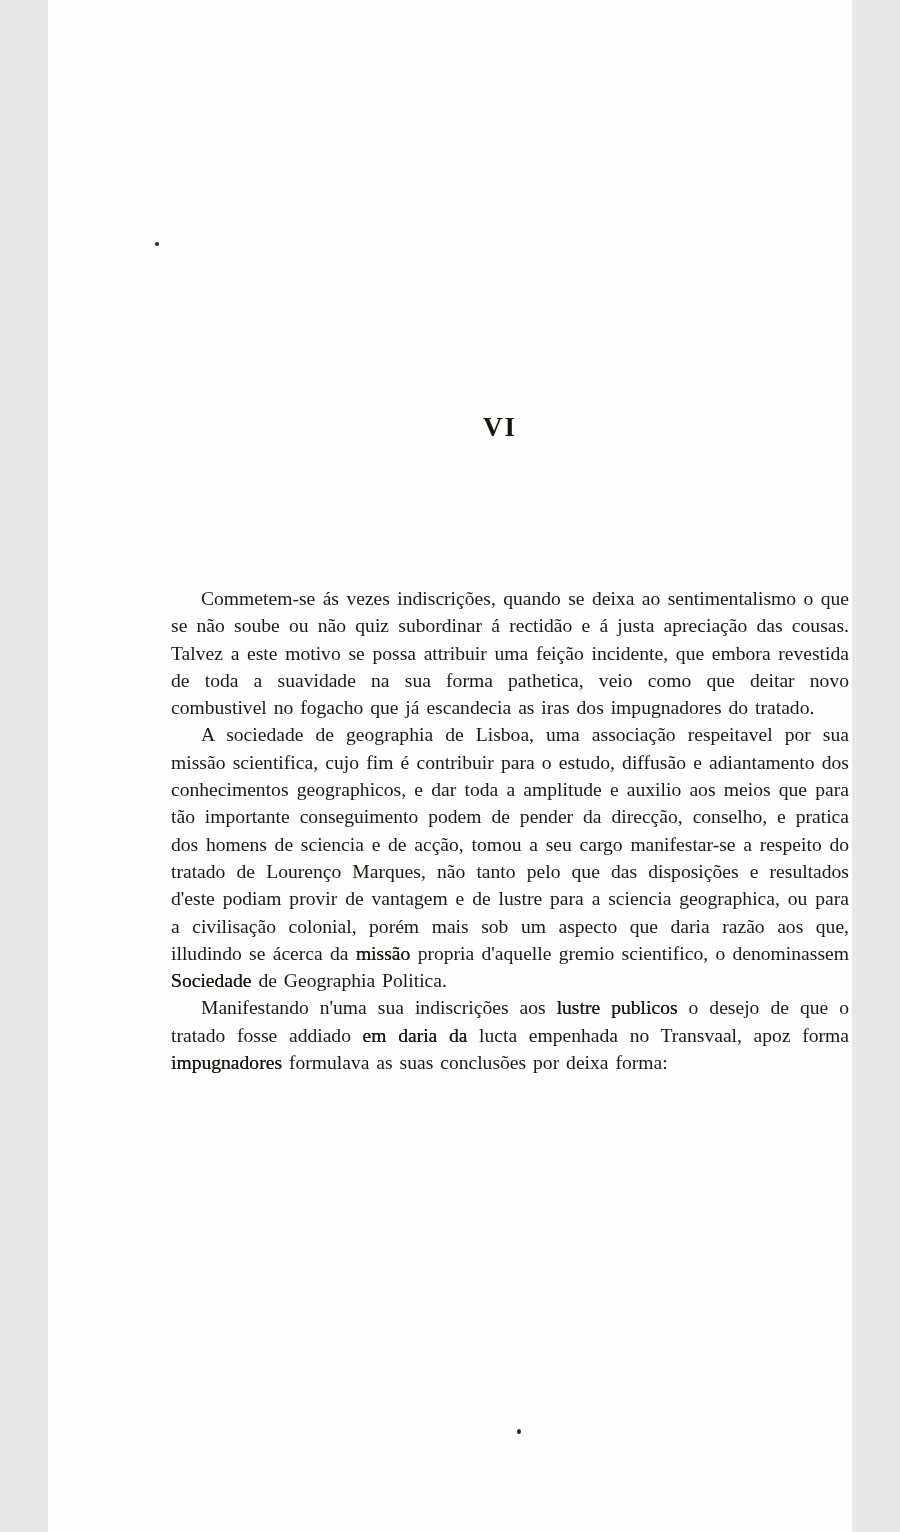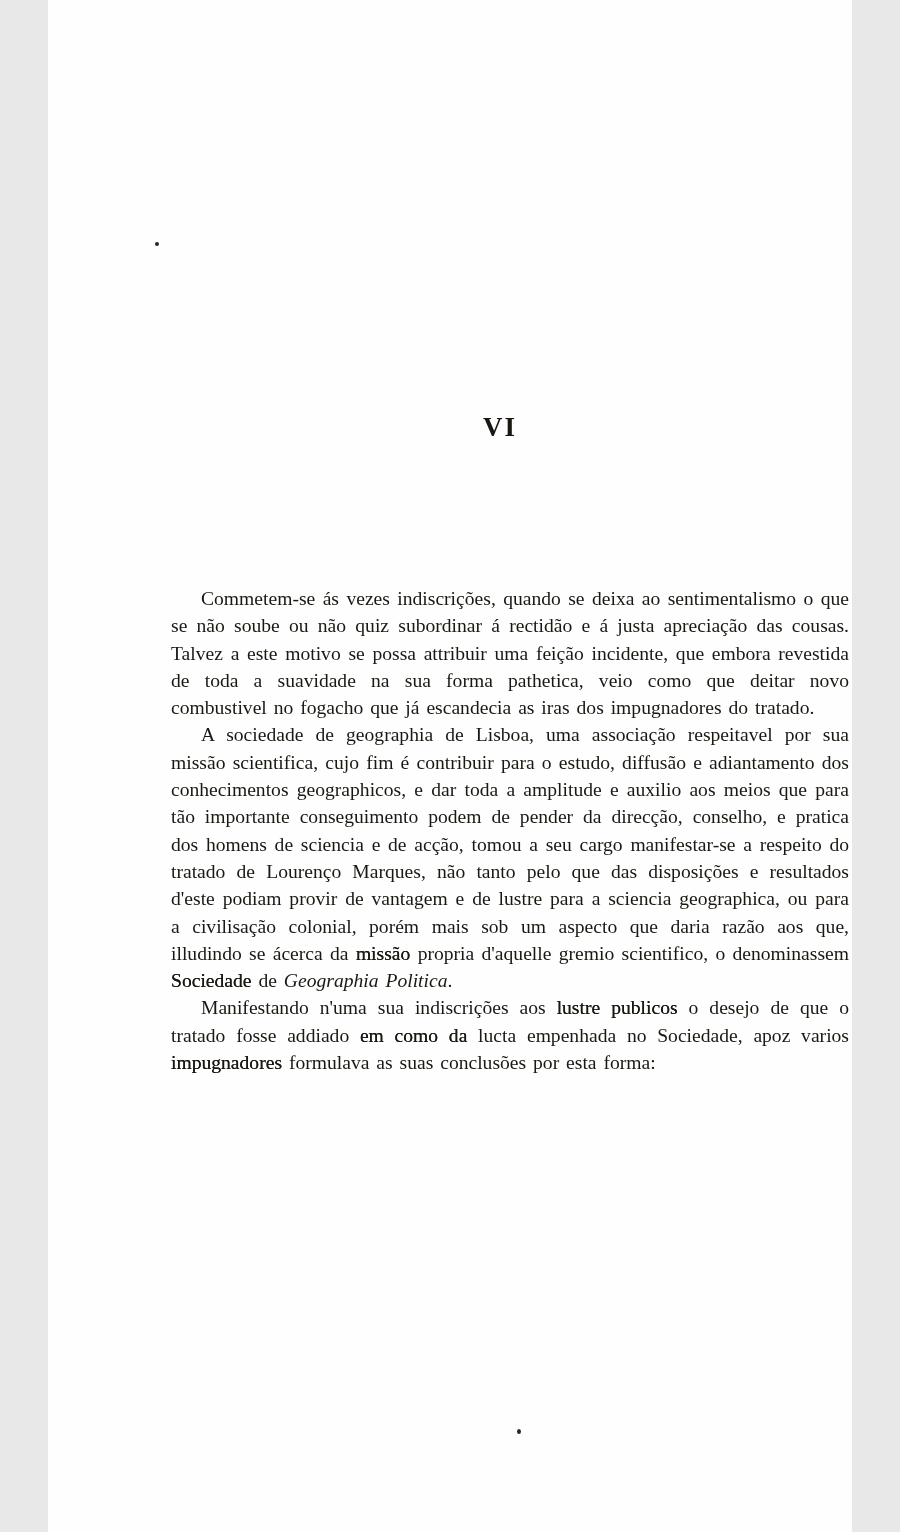--- a/index.html
+++ b/index.html
@@ -43,21 +43,20 @@
     margin: 0;
     padding: 0;
     text-indent: 30px;
     word-spacing: 2px;
   }
   .seg-bold {
     font-weight: 400;
     text-shadow: 0 0 0.6px #1b1812;
   }
   .seg-italic {
-    font-style: italic;
   }
   .scan-speck {
     position: absolute;
     background: #2a2622;
     border-radius: 50%;
   }
   .speck-top {
     top: 242px;
     left: 107px;
     width: 4px;
@@ -83,20 +82,20 @@
 
     <p>
       <span>Commetem-se ás vezes indiscrições, quando se deixa ao sentimentalismo o que se não soube ou não quiz subordinar á rectidão e á justa apreciação das cousas. Talvez a este motivo se possa attribuir uma feição incidente, que embora revestida de toda a suavidade na sua forma pathetica, veio como que deitar novo combustivel no fogacho que já escandecia as iras dos impugnadores do tratado.</span>
     </p>
 
     <p>
       <span>A sociedade de geographia de Lisboa, uma associação respeitavel por sua missão scientifica, cujo fim é contribuir para o estudo, diffusão e adiantamento dos conhecimentos geographicos, e dar toda a amplitude e auxilio aos meios que para tão importante conseguimento podem de pender da direcção, conselho, e pratica dos homens de sciencia e de acção, tomou a seu cargo manifestar-se a respeito do tratado de Lourenço Marques, não tanto pelo que das disposições e resultados d'este podiam provir de vantagem e de lustre para a sciencia geographica, ou para a civilisação colonial, porém mais sob um aspecto que daria razão aos que, illudindo se ácerca da </span><span class="seg-bold">missão</span><span> propria d'aquelle gremio scientifico, o denominassem </span><span class="seg-bold">Sociedade</span><span> de </span><span class="seg-italic">Geographia Politica</span><span>.</span>
     </p>
 
     <p>
-      <span>Manifestando n'uma sua indiscrições aos </span><span class="seg-bold">lustre publicos</span><span> o desejo de que o tratado fosse addiado </span><span class="seg-bold">em como da</span><span> lucta empenhada no Sociedade, apoz varios </span><span class="seg-bold">impugnadores</span><span> formulava as suas conclusões por esta forma:</span>
+      <span>Manifestando n'uma sua indiscrições aos </span><span class="seg-bold">lustre publicos</span><span> o desejo de que o tratado fosse addiado </span><span class="seg-bold">em daria da</span><span> lucta empenhada no Transvaal, apoz forma </span><span class="seg-bold">impugnadores</span><span> formulava as suas conclusões por deixa forma:</span>
     </p>
 
   </div>
 
   <span class="scan-speck speck-bottom"></span>
 
 </div>
 
 </body></html>

